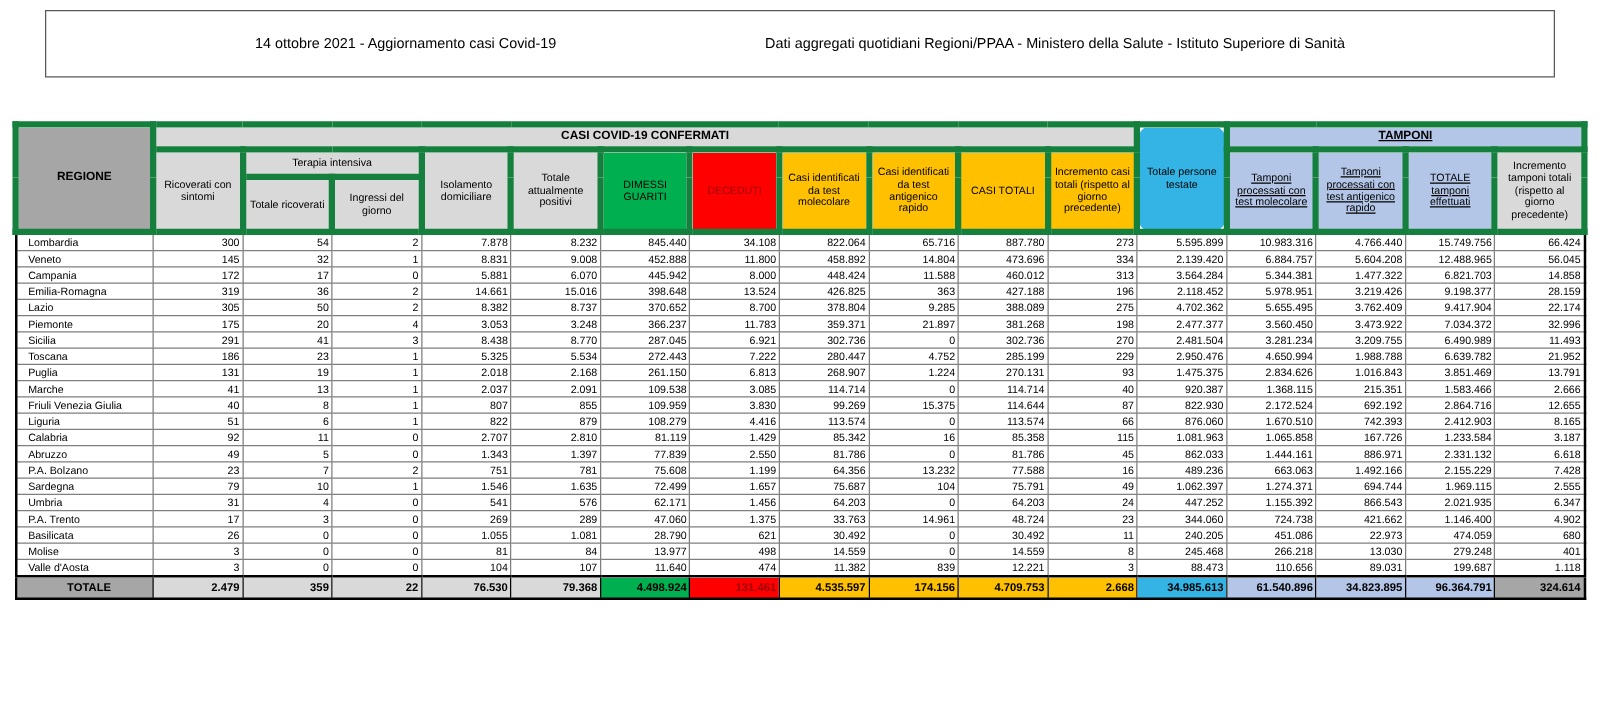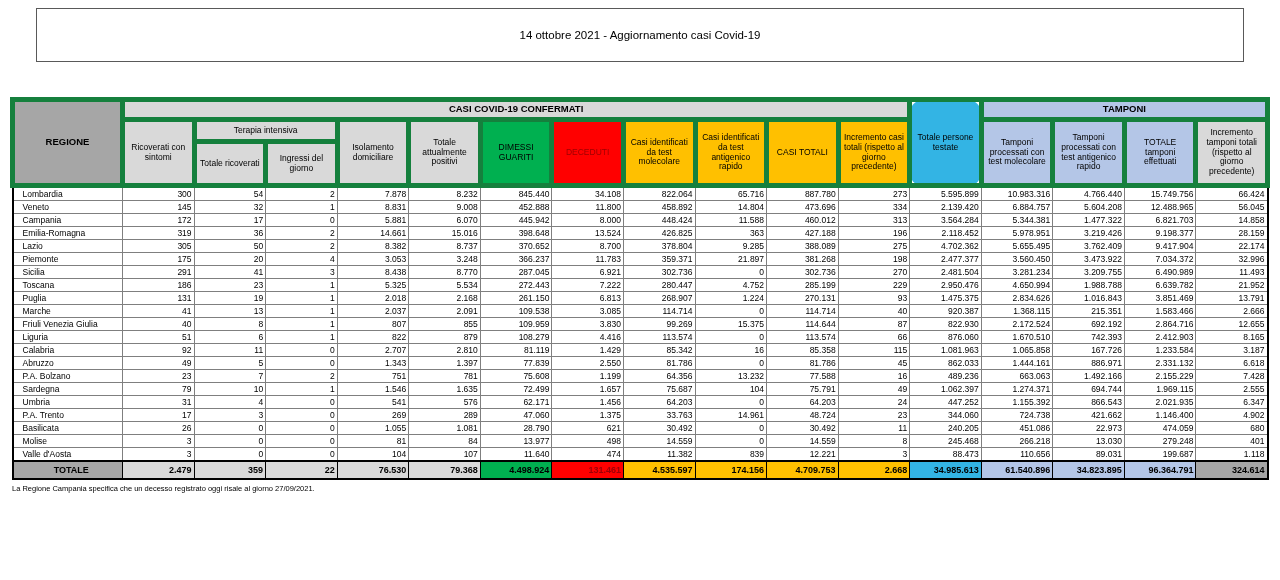--- a/index.html
+++ b/index.html
@@ -29,21 +29,21 @@
   tr.band-row{height:20px;}
   tr.hdr-row2{height:22px;}
   tr.hdr-row3{height:44px;}
   .band{font-weight:bold;font-size:9.5px;}
   .hdr-region{background:var(--gray_dark);font-weight:bold;font-size:9.5px;}
   .hdr-gray{background:var(--gray_light);}
   .hdr-green{background:var(--green);margin-top:20px;}
   .hdr-red{background:var(--red);color:#a00000;}
   .hdr-gold{background:var(--gold);}
   .hdr-cyan{background:var(--cyan);border-radius:13px;}
-  .hdr-blue{background:var(--light_blue);}
+  .hdr-blue{background:var(--light_blue);text-decoration:underline;}
   
   tbody td{
     height:12px;line-height:11px;text-align:right;white-space:nowrap;
     background:#fff;font-size:8.5px;
   }
   tbody tr td:first-child{text-align:left;padding-left:9px;}
   tbody tr.total-row{font-weight:bold;}
   tbody tr.total-row td{height:16px;line-height:15px;background:var(--gray_light);border:1px solid #000;border-top:2px solid #000;font-size:9px;}
   tbody tr.total-row td:first-child{background:var(--gray_dark);text-align:center;}
   tbody tr.total-row td:nth-child(7){background:var(--green);}
@@ -62,20 +62,21 @@
   
   .notes{position:absolute;left:12px;top:484px;width:1000px;}
   .notes-heading{font-size:9px;margin:0 0 14px 0;}
   .note-line{font-size:7.5px;line-height:1.35;margin:0;}
 </style>
 </head>
 <body>
 
 <div class="title-box">
   <div>14 ottobre 2021 - Aggiornamento casi Covid-19</div>
+  <div>Dati aggregati quotidiani Regioni/PPAA - Ministero della Salute - Istituto Superiore di Sanità</div>
 </div>
 
 <table>
   <colgroup>
     <col class="region-col">
     <col>
       <col>
       <col>
       <col>
       <col>
@@ -535,14 +536,13 @@
         <td>34.985.613</td>
         <td>61.540.896</td>
         <td>34.823.895</td>
         <td>96.364.791</td>
         <td>324.614</td>
       </tr>
     </tbody>
 </table>
 
 <div class="notes">
-  <p class="note-line">La Regione Campania specifica che un decesso registrato oggi risale al giorno 27/09/2021.</p>
 </div>
 
 </body></html>

